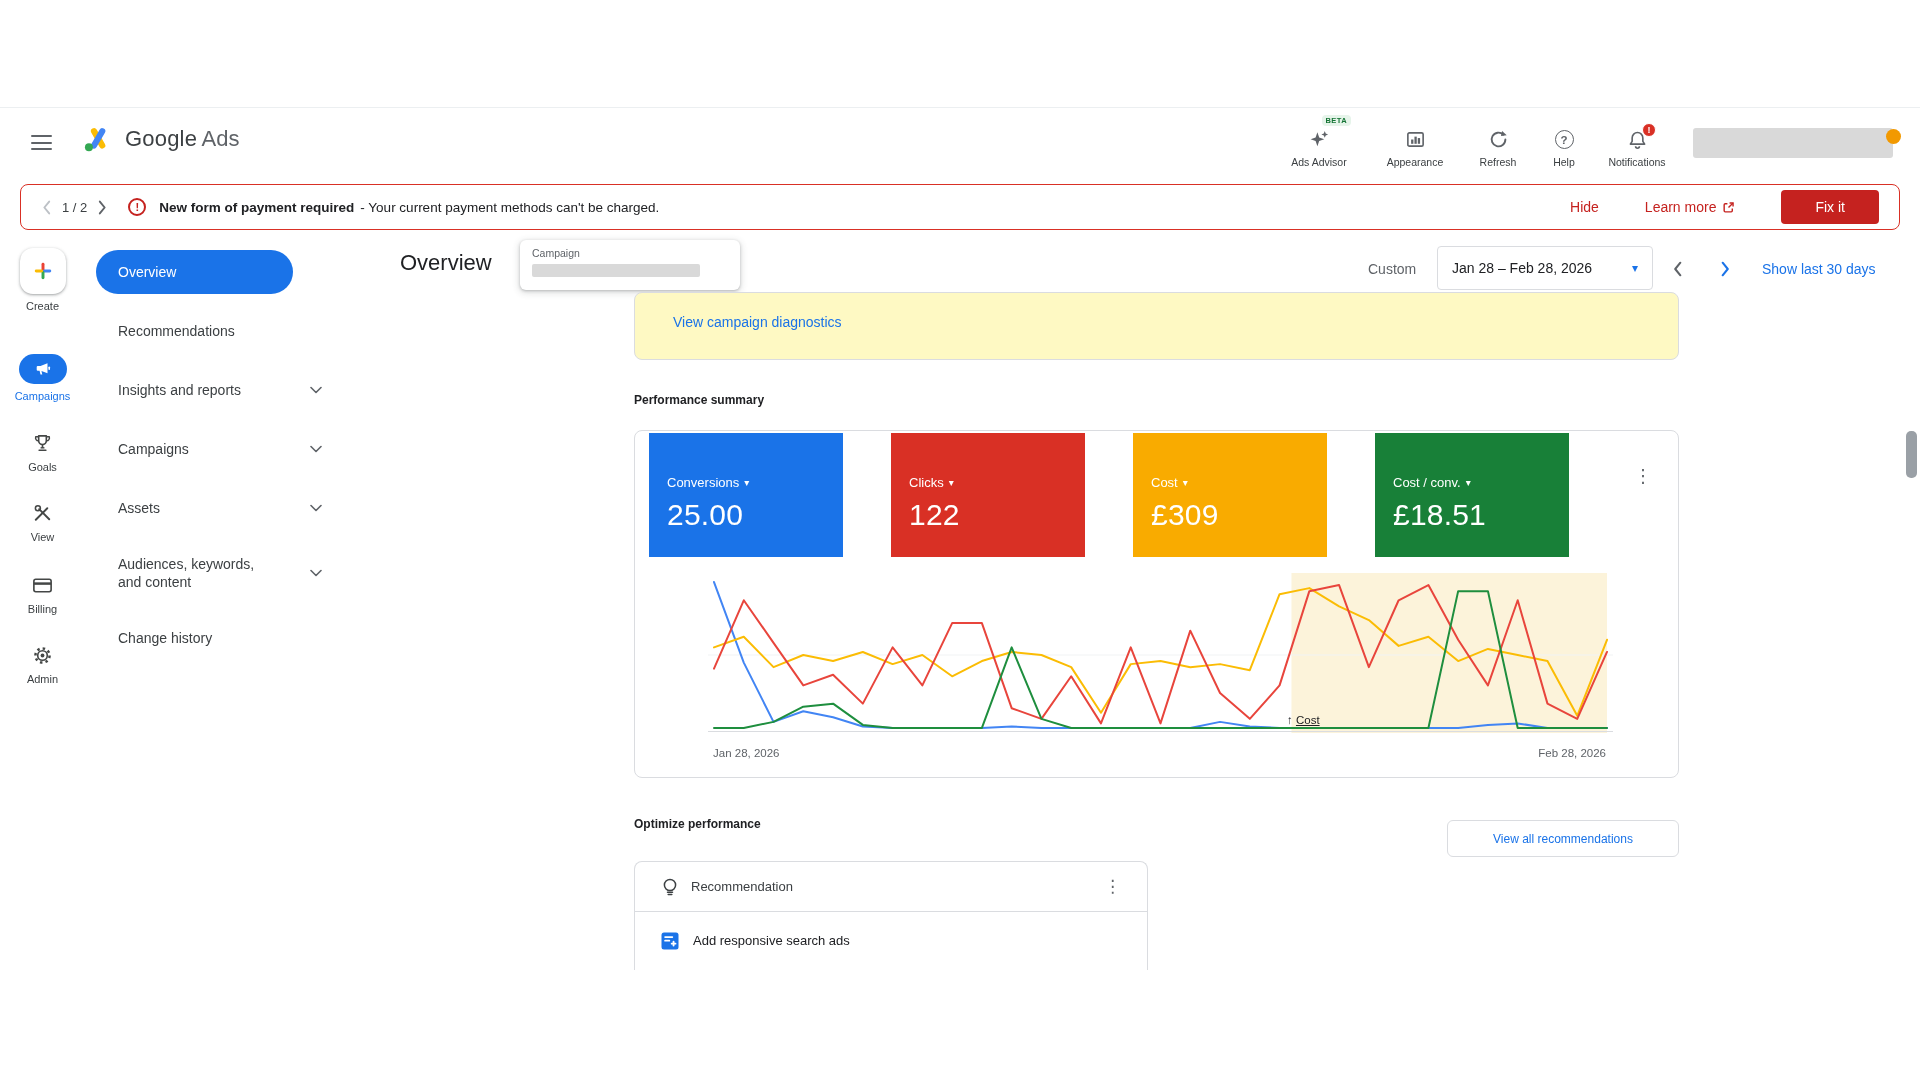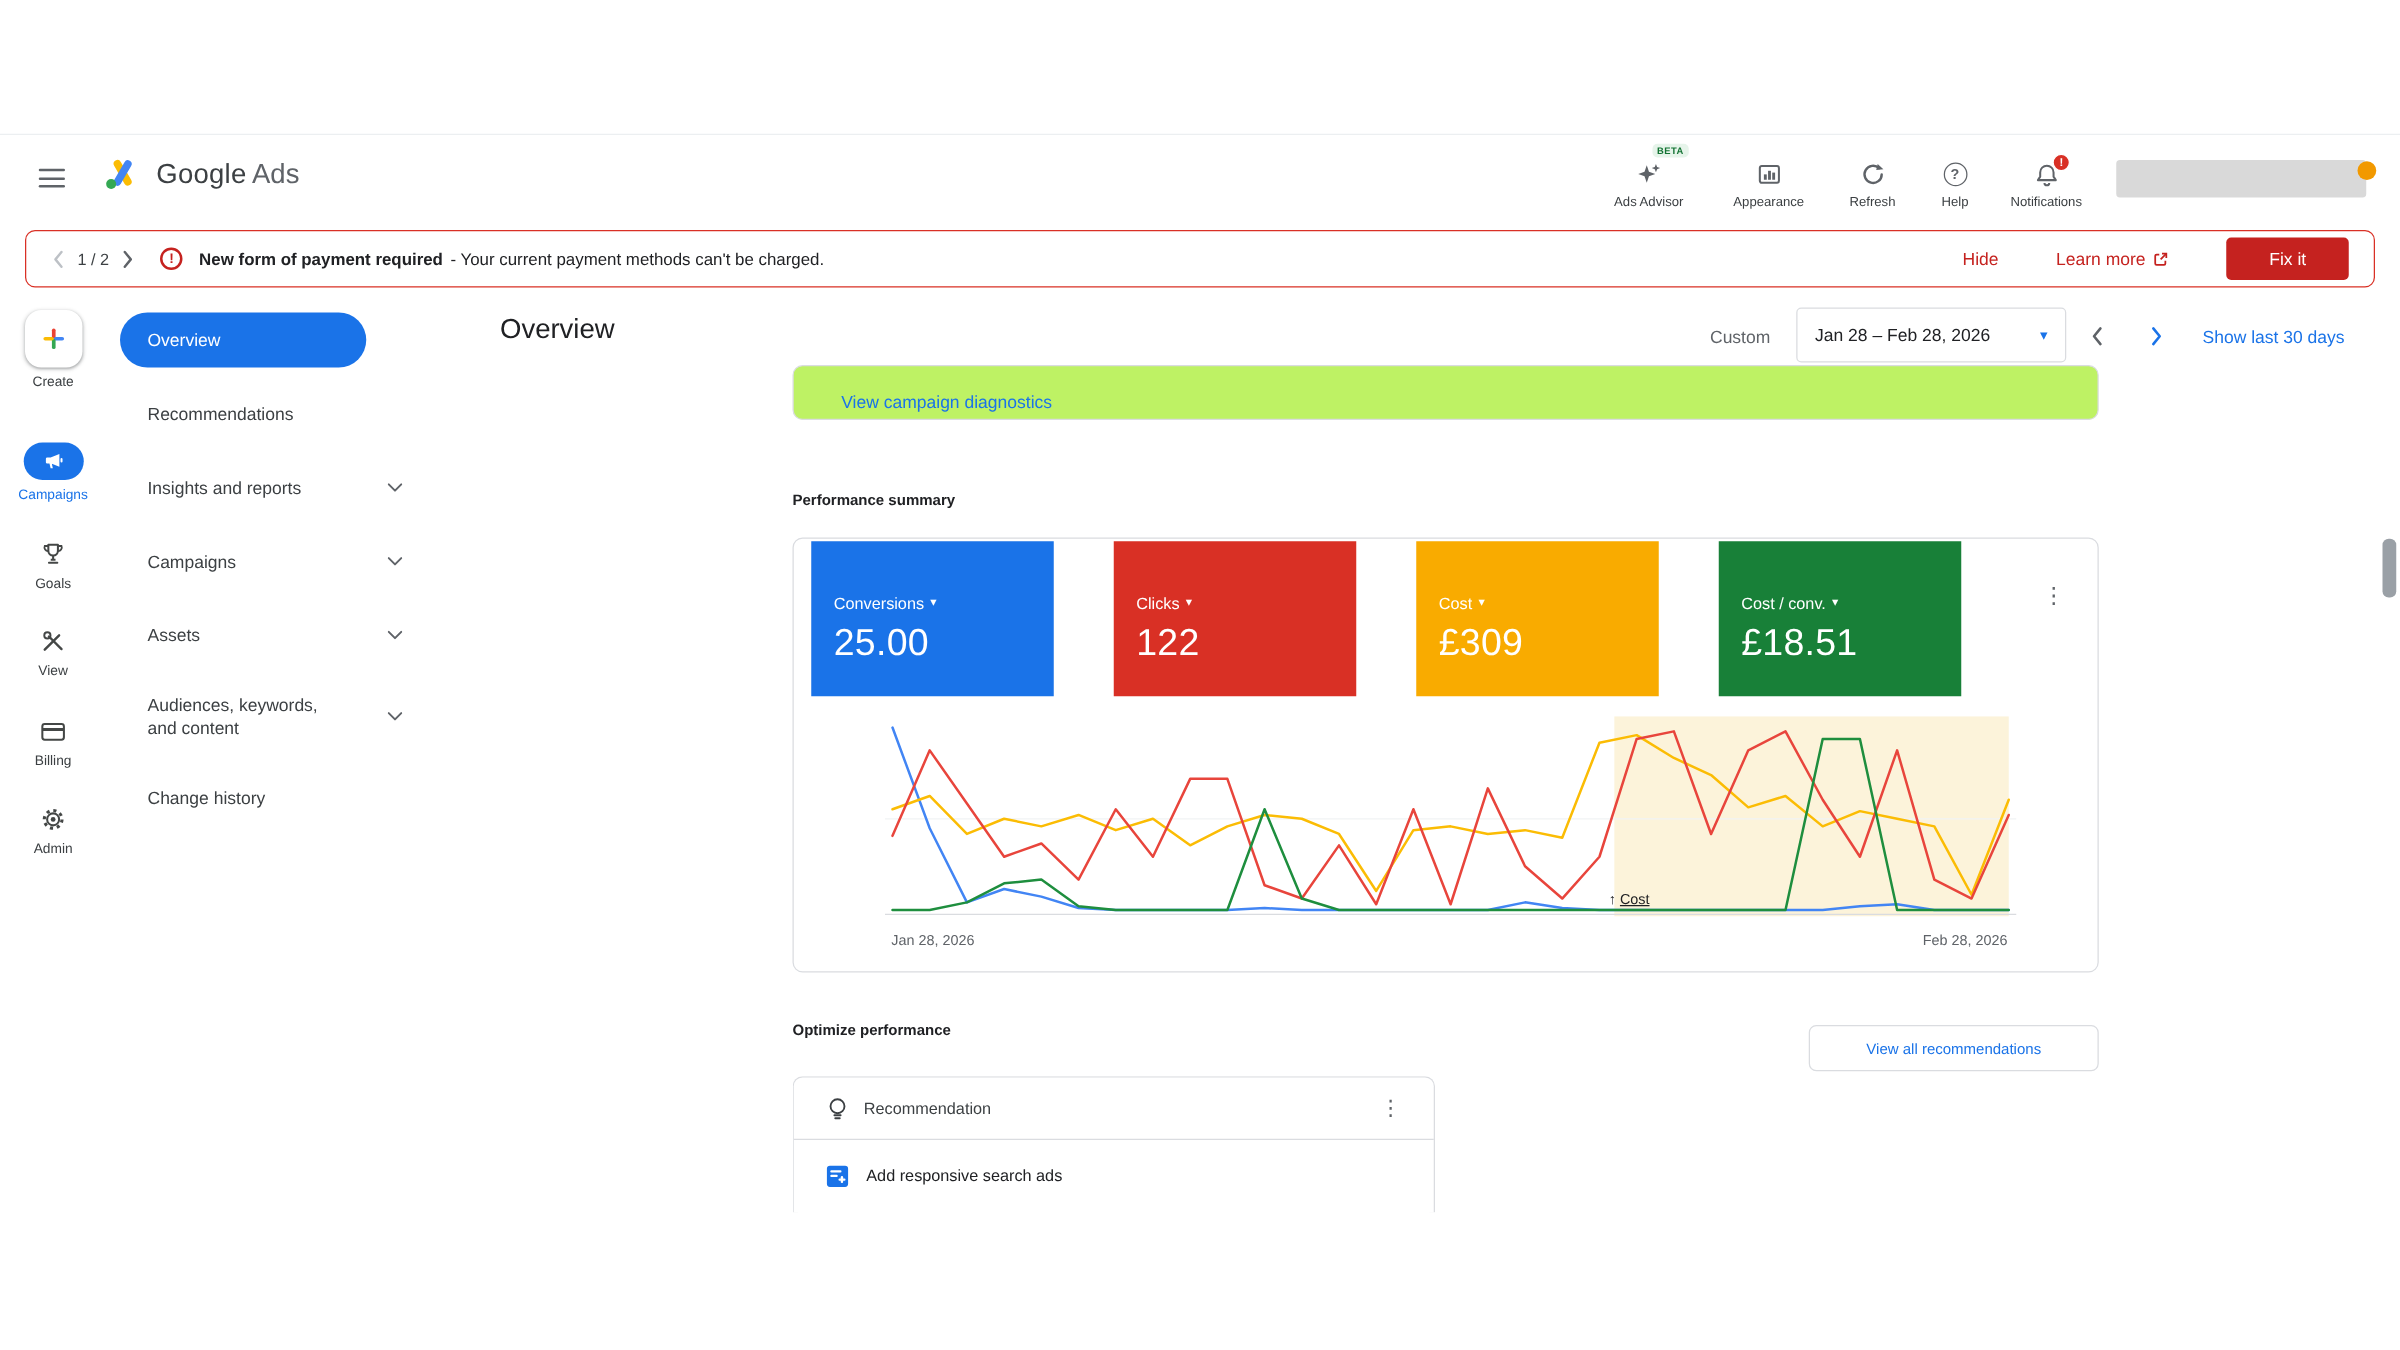--- a/index.html
+++ b/index.html
@@ -77,22 +77,22 @@
   .custom-label { position:absolute; left:1368px; top:261px; font-size:14px; color:#5f6368; }
   .date-box { position:absolute; left:1437px; top:246px; width:216px; height:44px; border:1px solid #dadce0;
     border-radius:4px; display:flex; align-items:center; padding:0 14px; cursor:pointer; background:#fff; }
   .date-text { font-size:14px; color:#202124; flex:1; }
   .date-caret { color:#1a73e8; font-size:12px; }
   .nav-chev { position:absolute; top:256px; width:26px; height:26px; display:flex; align-items:center;
     justify-content:center; cursor:pointer; }
   .show-last { position:absolute; left:1762px; top:261px; font-size:14px; font-weight:500; color:#1a73e8; cursor:pointer; }
 
   
-  .diag-card { position:absolute; left:634px; top:292px; width:1045px; height:44px; border:1px solid #dadce0;
-    border-radius:8px; background:#bef264; padding:20px 0 0 38px; }
+  .diag-card { position:absolute; left:634px; top:292px; width:1045px; height:68px; border:1px solid #dadce0;
+    border-radius:8px; background:#fef9c3; padding:20px 0 0 38px; }
   .link { font-size:14px; font-weight:500; color:#1a73e8; cursor:pointer; }
   .h2 { position:absolute; font-size:12px; font-weight:600; color:#202124; }
 
   .perf-card { position:absolute; left:634px; top:430px; width:1045px; height:348px; border:1px solid #dadce0;
     border-radius:8px; background:#fff; }
   .metrics { position:absolute; left:14px; top:2px; display:flex;gap:48px; }
   .metric { width:194px; height:124px; padding:42px 18px 0 18px; color:#fff; cursor:pointer; }
   .m-label { font-size:13px; font-weight:500; display:flex; align-items:center; gap:5px; }
   .m-caret { font-size:10px; }
   .m-value { font-size:30px; font-weight:400; margin-top:8px; letter-spacing:.2px; }
@@ -318,20 +318,24 @@
         <polyline points="1,1.5 6,6.5 11,1.5" fill="none" stroke="#5f6368" stroke-width="1.6" stroke-linecap="round" stroke-linejoin="round"></polyline>
         </svg>
     </div>
     <div class="sn-item">
       <span class="sn-label">Change history</span>
     </div>
   </div>
 
   <div class="page-title">Overview</div>
 
+  <div class="campaign-card">
+    <div class="campaign-label">Campaign</div>
+    <div class="campaign-redacted"></div>
+  </div>
 
   <div class="custom-label">Custom</div>
   <div class="date-box">
     <span class="date-text">Jan 28 – Feb 28, 2026</span>
     <span class="date-caret">▾</span>
   </div>
   <div class="nav-chev" style="left:1664px">
     <svg width="11" height="16" viewBox="0 0 9 14">
       <polyline points="7,1.5 2.5,7 7,12.5" fill="none" stroke="#5f6368" stroke-width="1.8" stroke-linecap="round" stroke-linejoin="round"></polyline>
       </svg>

